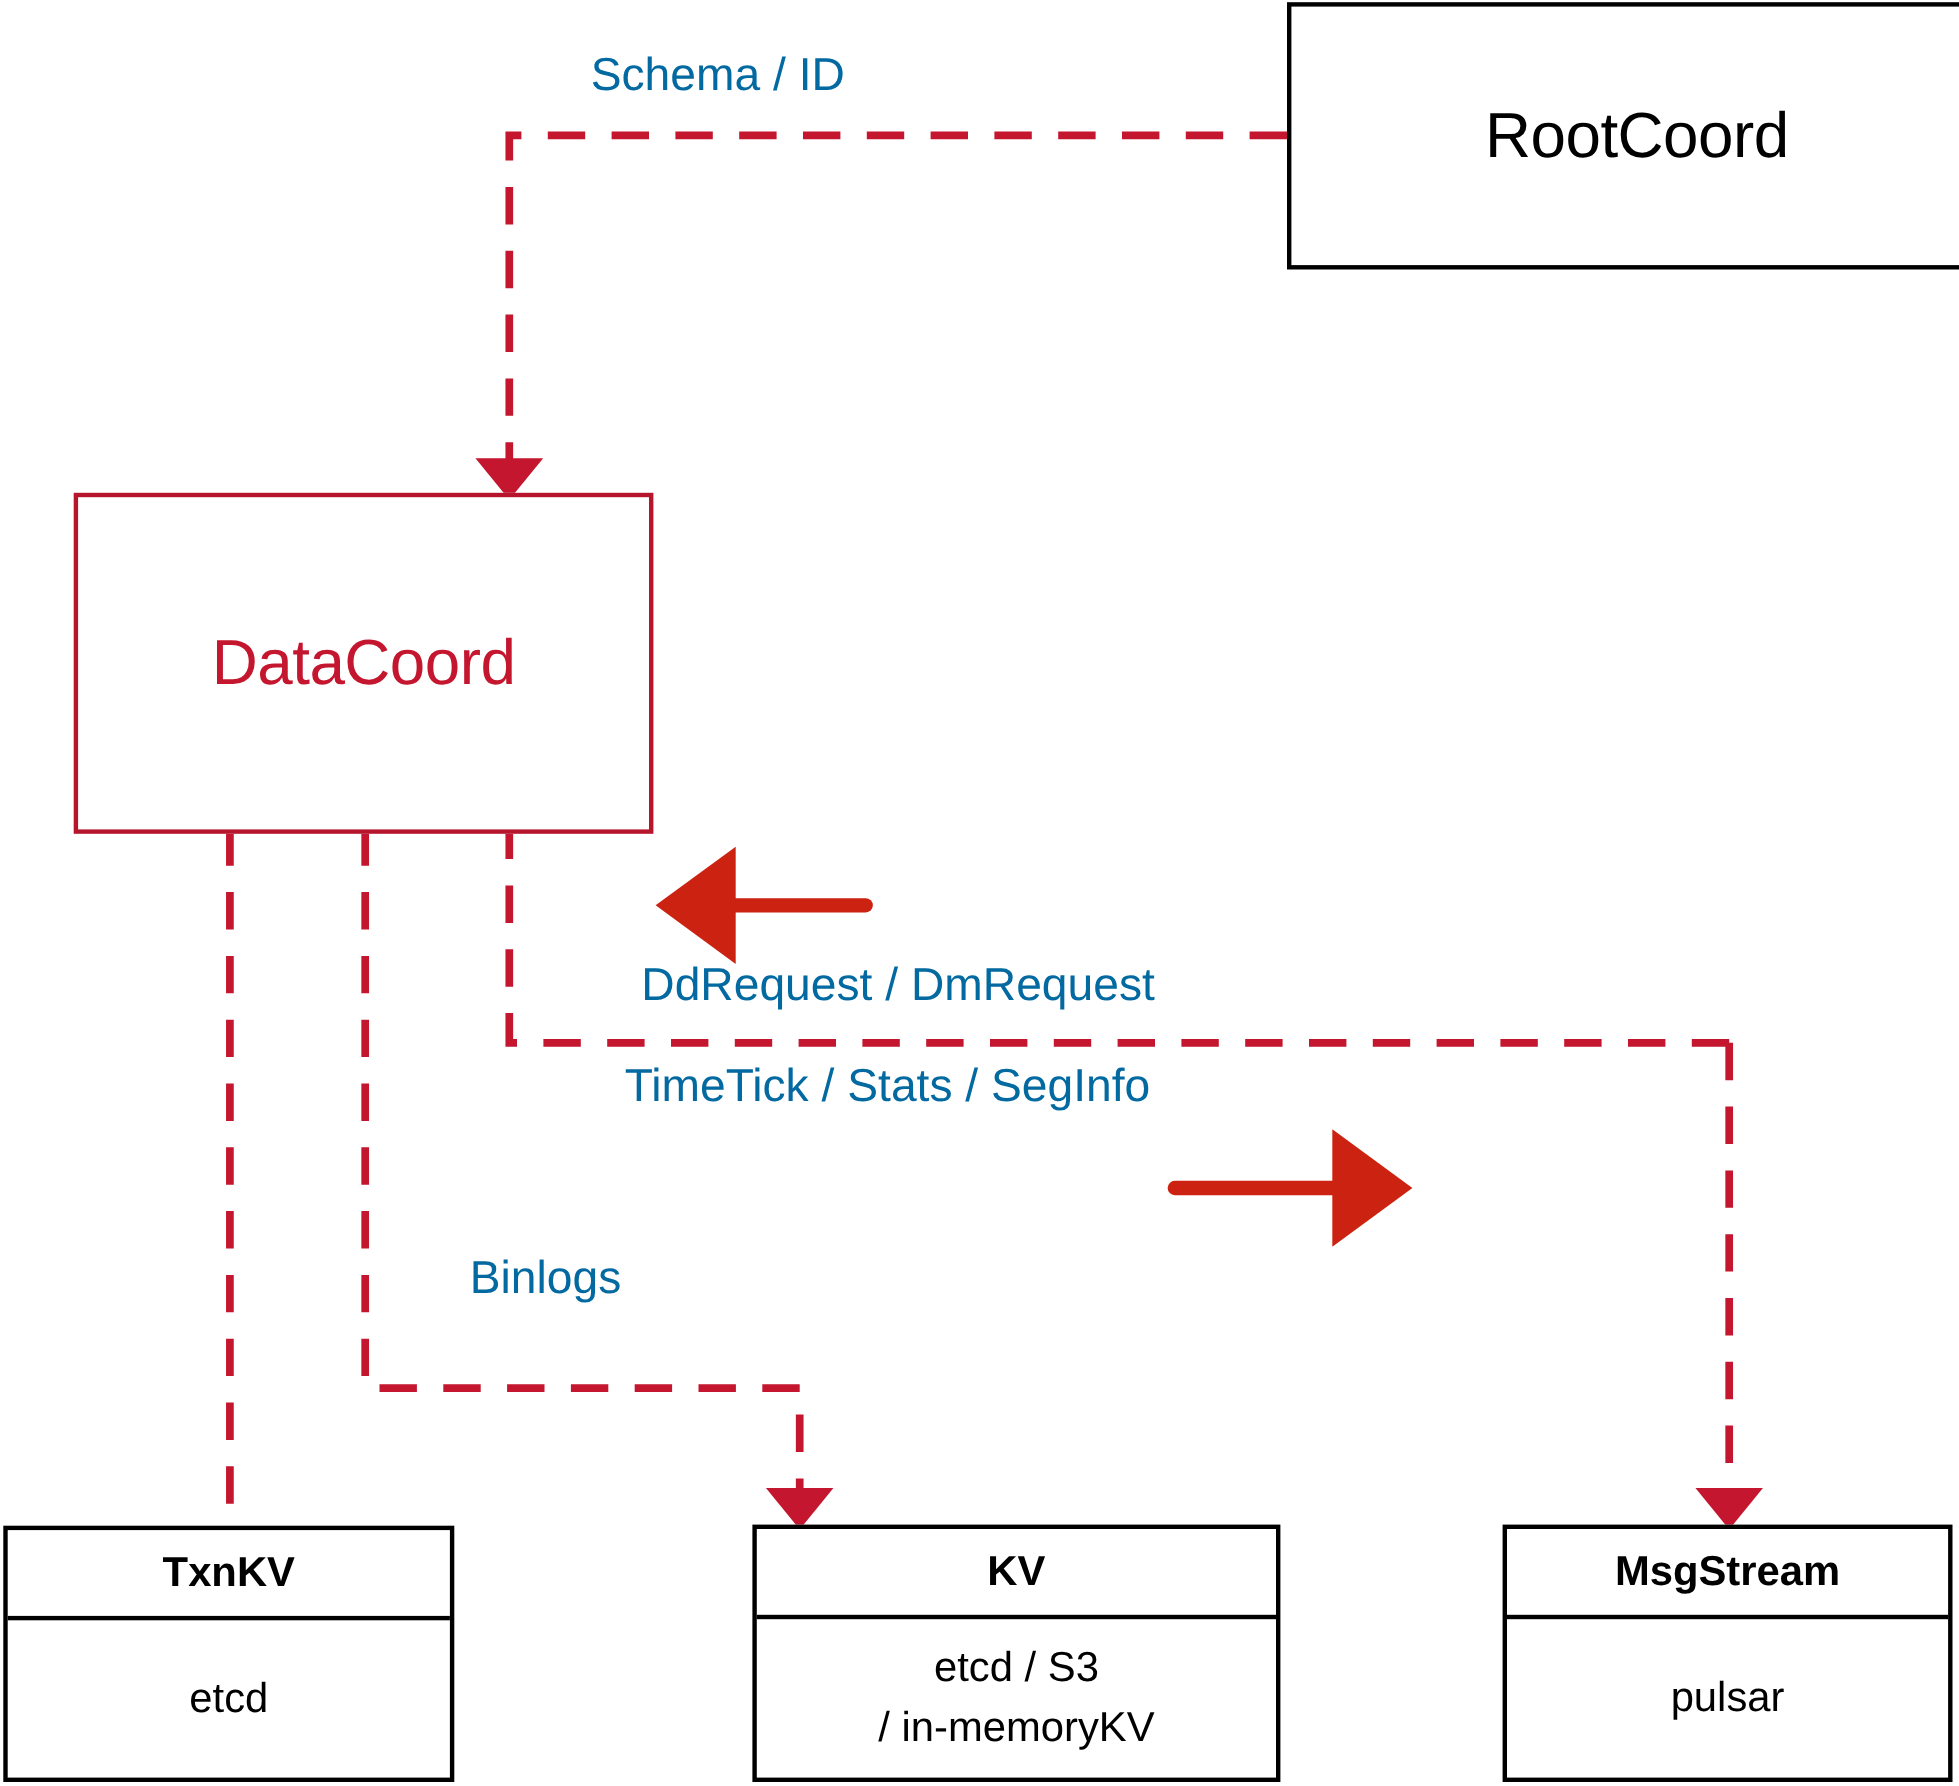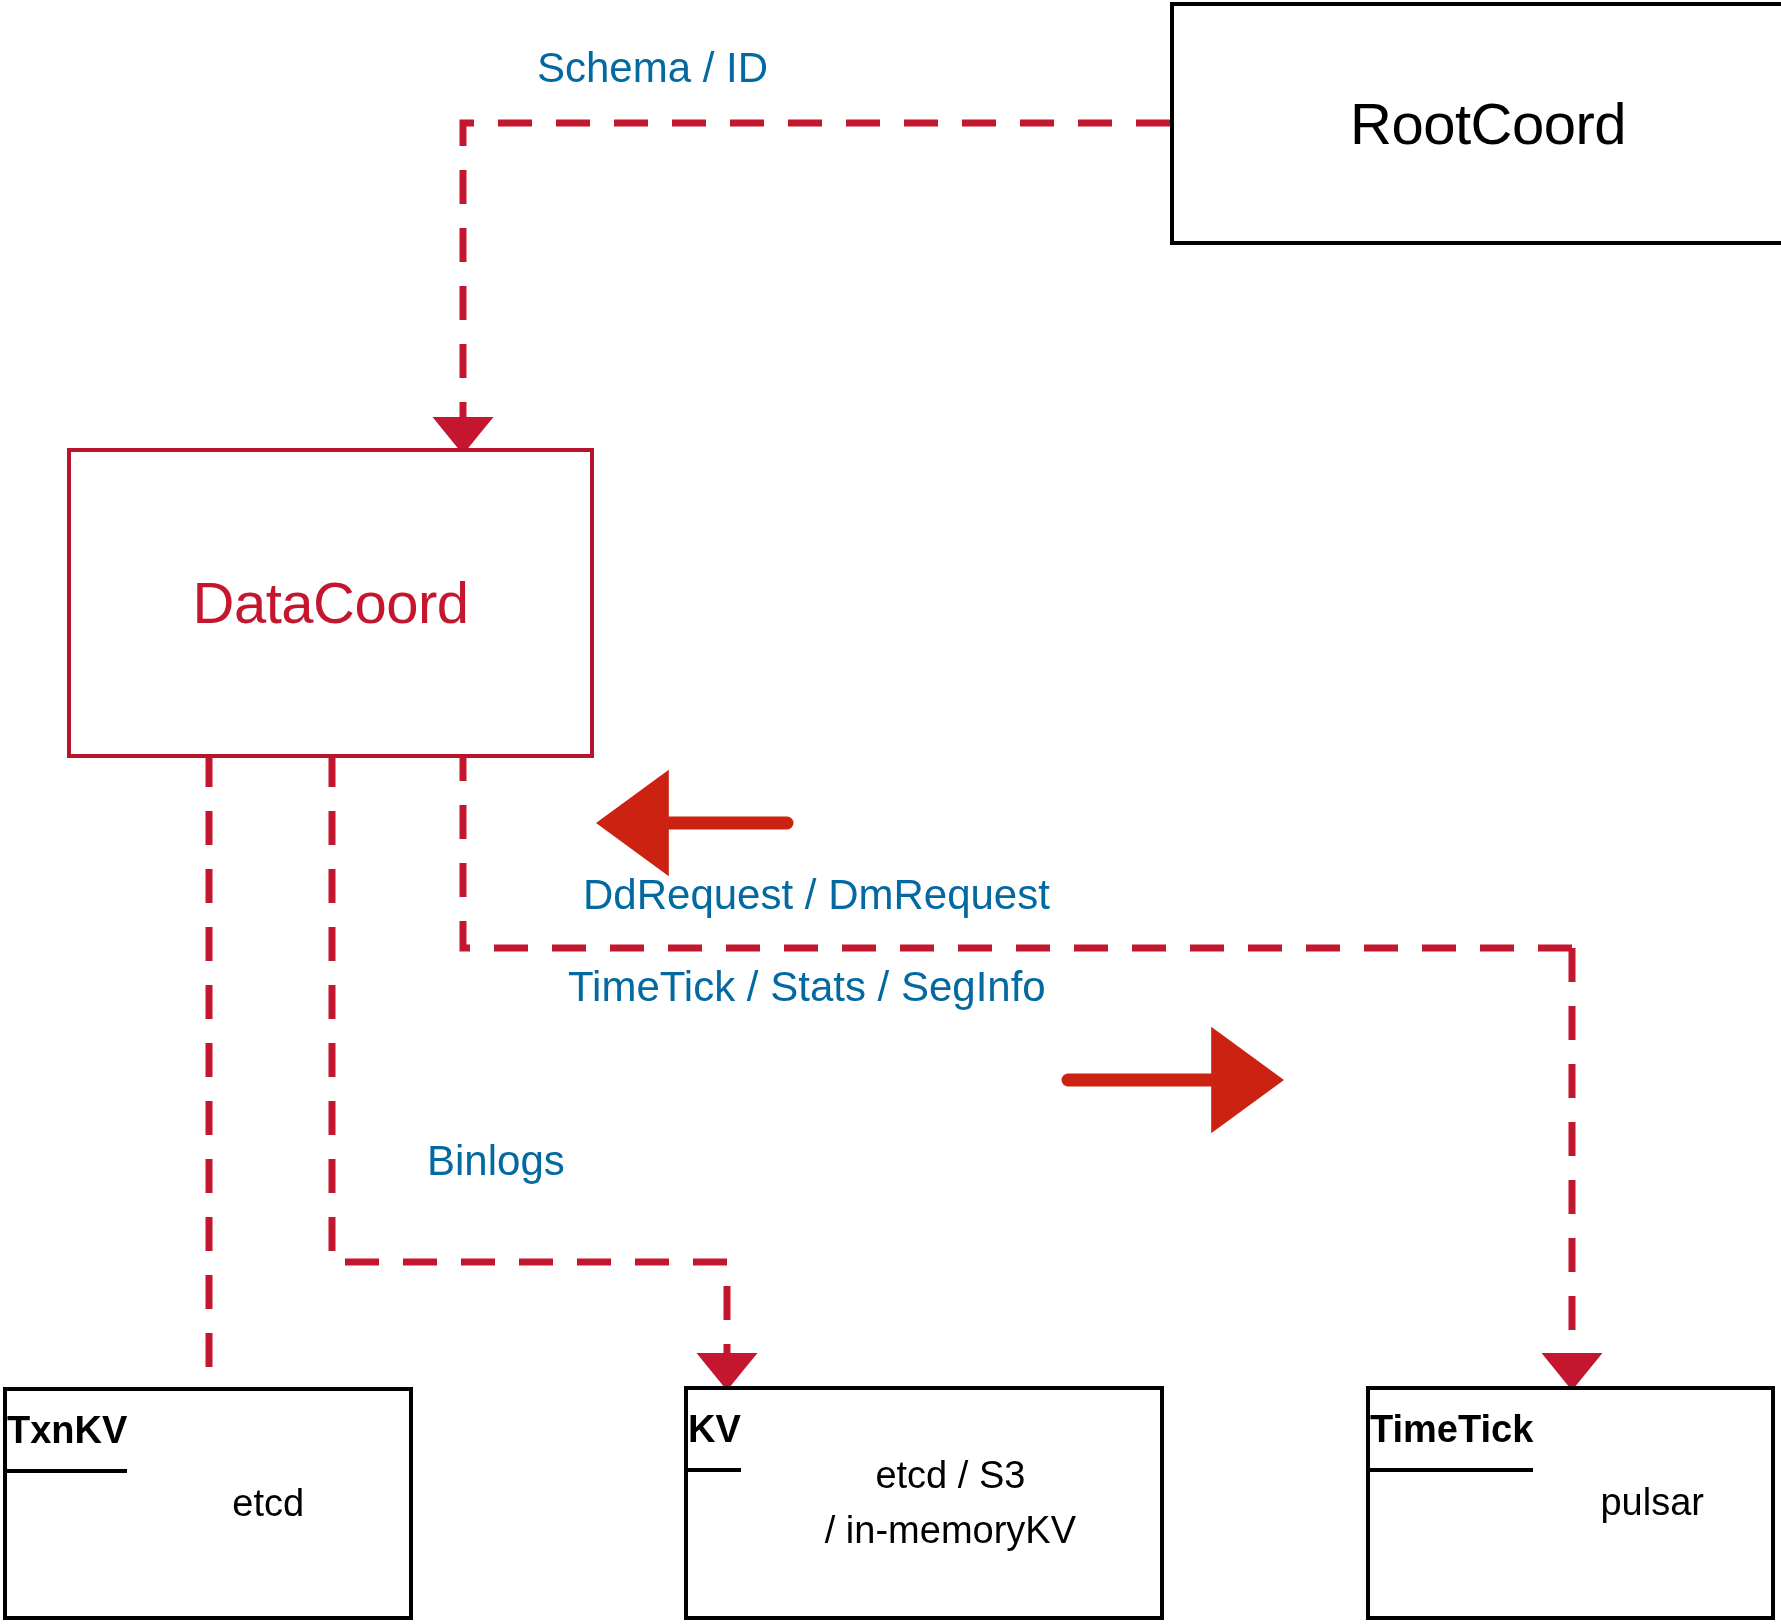--- a/index.html
+++ b/index.html
@@ -49,21 +49,21 @@
     letter-spacing: -0.5px;
   }
   .node.accent .node-title {
     color: #C4162E;
   }
 
   
   .node.compartment {
     border: 4px solid #000000;
     display: flex;
-    flex-direction: row;
+    flex-direction: column;
     padding: 0;
     justify-content: center;
   }
   .comp-head {
     box-sizing: border-box;
     height: 82px;
     border-bottom: 4px solid #000000;
     display: flex;
     align-items: center;
     justify-content: center;
@@ -157,21 +157,21 @@
 
   <div class="node compartment" style="left:684px; top:1386px; width:480px; height:234px;">
     <div class="comp-head">KV</div>
     <div class="comp-body">
       <span>etcd / S3</span>
       <span>/ in-memoryKV</span>
     </div>
   </div>
 
   <div class="node compartment" style="left:1366px; top:1386px; width:409px; height:234px;">
-    <div class="comp-head">TimeTick</div>
+    <div class="comp-head">MsgStream</div>
     <div class="comp-body">
       <span>pulsar</span>
     </div>
   </div>
 
   <div class="edge-label" style="left:537px; top:47px;">Schema / ID</div>
 
   <div class="edge-label" style="left:583px; top:874px;">DdRequest / DmRequest</div>
 
   <div class="edge-label" style="left:568px; top:966px;">TimeTick / Stats / SegInfo</div>

